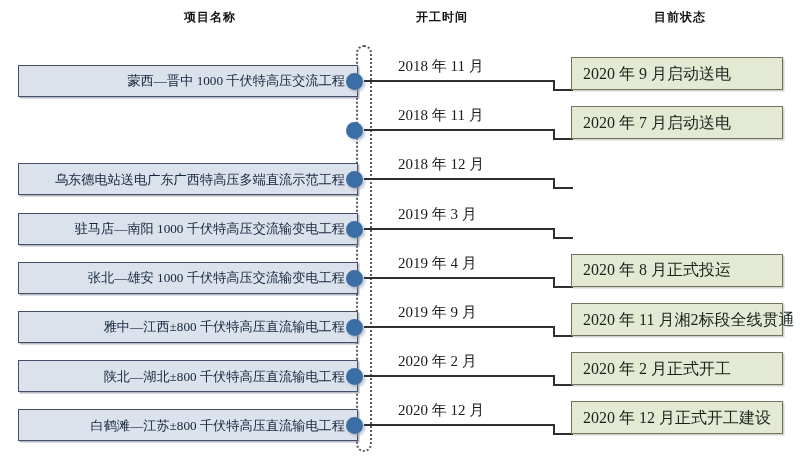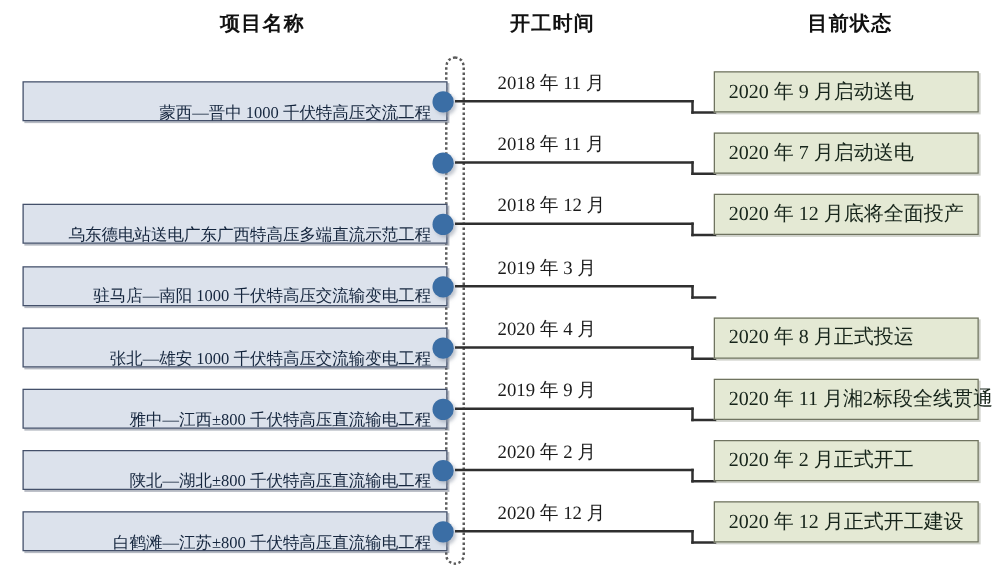--- a/index.html
+++ b/index.html
@@ -18,21 +18,21 @@
     width: 800px;
     height: 464px;
     background: #ffffff;
     overflow: hidden;
   }
 
   
   .col-header {
     position: absolute;
     top: 9px;
-    font-size: 16px;
+    font-size: 12px;
     font-weight: bold;
     letter-spacing: 1px;
     color: #111111;
     text-align: center;
     white-space: nowrap;
     font-family: "Liberation Serif", "DejaVu Serif", serif;
   }
   #hdr-project { left: 100px;  width: 220px; }
   #hdr-date    { left: 372px;  width: 140px; }
   #hdr-status  { left: 570px;  width: 220px; }
@@ -63,21 +63,21 @@
     position: absolute;
     left: 18px;
     top: 0;
     width: 340px;
     height: 32px;
     box-sizing: border-box;
     background: #dce2ec;
     border: 1.5px solid #44506a;
     box-shadow: 1.5px 1.5px 0 rgba(90,100,120,0.45);
     display: flex;
-    align-items: flex-end;
+    align-items: center;
     justify-content: flex-end;
     padding-right: 12px;
   }
   .project-label {
     font-size: 13.2px;
     line-height: 1;
     color: #14253d;
     white-space: nowrap;
     font-family: "Liberation Serif", "DejaVu Serif", serif;
   }
@@ -191,40 +191,37 @@
       </div>
       <div class="row" style="top: 163.4px;">
         <div class="project-box">
           <span class="project-label">乌东德电站送电广东广西特高压多端直流示范工程</span>
         </div>
         <div class="dot"></div>
         <div class="date-label">2018 年 12 月</div>
         <div class="conn-h1"></div>
         <div class="conn-v"></div>
         <div class="conn-h2"></div>
-        <div class="status-box">
-          <span class="status-label">2020 年 12 月底将全面投产</span>
-        </div>
       </div>
       <div class="row" style="top: 212.6px;">
         <div class="project-box">
           <span class="project-label">驻马店—南阳 1000 千伏特高压交流输变电工程</span>
         </div>
         <div class="dot"></div>
         <div class="date-label">2019 年 3 月</div>
         <div class="conn-h1"></div>
         <div class="conn-v"></div>
         <div class="conn-h2"></div>
       </div>
       <div class="row" style="top: 261.8px;">
         <div class="project-box">
           <span class="project-label">张北—雄安 1000 千伏特高压交流输变电工程</span>
         </div>
         <div class="dot"></div>
-        <div class="date-label">2020 年 4 月</div>
+        <div class="date-label">2019 年 4 月</div>
         <div class="conn-h1"></div>
         <div class="conn-v"></div>
         <div class="conn-h2"></div>
         <div class="status-box">
           <span class="status-label">2020 年 8 月正式投运</span>
         </div>
       </div>
       <div class="row" style="top: 311px;">
         <div class="project-box">
           <span class="project-label">雅中—江西±800 千伏特高压直流输电工程</span>

